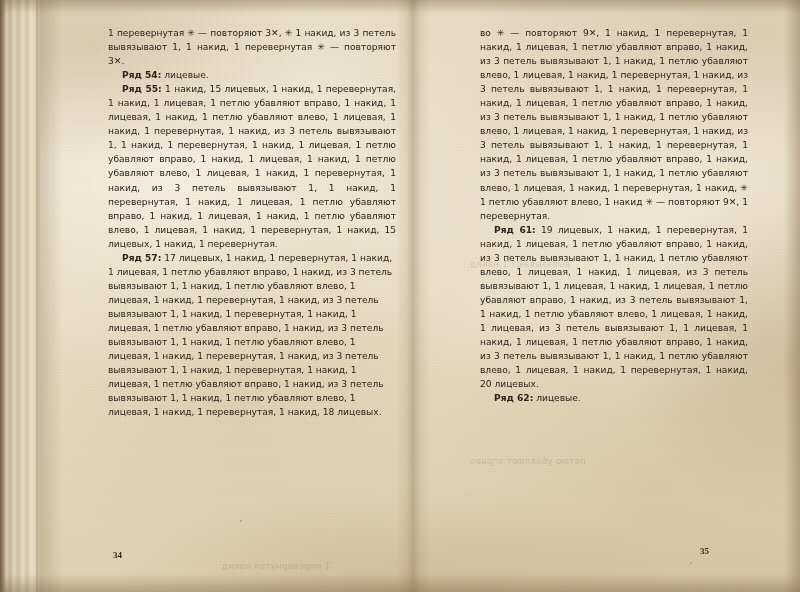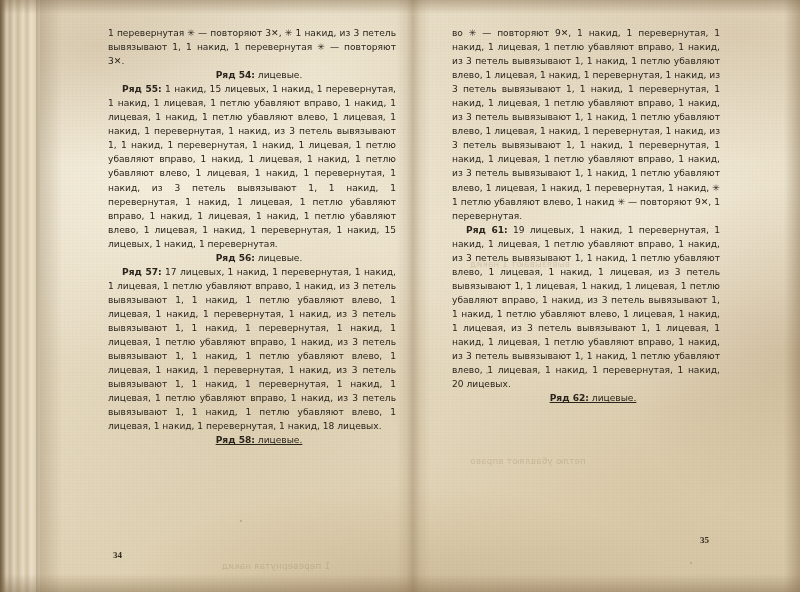--- a/index.html
+++ b/index.html
@@ -123,58 +123,58 @@
     pointer-events: none;
   }
 
   
   .page {
     position: absolute;
     top: 0;
     height: 592px;
   }
   .page-left  { left: 108px;  width: 288px; }
-  .page-right { left: 452px;  width: 268px; }
+  .page-right { left: 480px;  width: 268px; }
 
   .col {
     position: absolute;
     top: 26px;
     left: 0;
     right: 0;
     color: #2a241c;
     font-family: "DejaVu Sans", sans-serif;
     font-size: 9.1px;
     line-height: 14.05px;
     text-align: justify;
     text-justify: inter-word;
     -webkit-font-smoothing: none;
   }
   .col p {
     margin: 0;
     text-align: justify;
     text-indent: 0;
   }
   .col p.row-head { text-indent: 14px; }
-  .col p:last-child { text-align: left; text-decoration: underline; }
-  .col p.flush { text-align: center; }
+  .col p:last-child { text-align: left; }
+  .col p.flush { text-align: left; }
 
   .rowlabel {
     font-weight: bold;
   }
 
   
   .folio {
     position: absolute;
     font-family: Liberation Serif, serif;
     font-size: 9px;
     font-weight: bold;
     color: #32291e;
   }
   .folio-left  { left: 113px; top: 550px; }
-  .folio-right { left: 700px; top: 535px; }
+  .folio-right { left: 700px; top: 546px; }
 
   
   .ghost {
     position: absolute;
     color: rgba(110,88,60,0.20);
     font-size: 8.6px;
     line-height: 13px;
     letter-spacing: 0.3px;
     font-family: "DejaVu Sans", sans-serif;
     pointer-events: none;
@@ -199,23 +199,21 @@
 
   <div class="paper-base"></div>
   <div class="paper-stain-a"></div>
   <div class="paper-stain-b"></div>
 
   <div class="page page-left">
     <div class="col">
       <p><span>1 перевернутая ✳ — повторяют 3✕, ✳ 1 накид, из 3 петель вывязывают 1, 1 накид, 1 перевернутая ✳ — повторяют 3✕.</span></p>
       <p class="row-head flush"><span class="rowlabel">Ряд 54:</span><span> лицевые.</span></p>
       <p class="row-head"><span class="rowlabel">Ряд 55:</span><span> 1 накид, 15 лицевых, 1 накид, 1 перевернутая, 1 накид, 1 лицевая, 1 петлю убавляют вправо, 1 накид, 1 лицевая, 1 накид, 1 петлю убавляют влево, 1 лицевая, 1 накид, 1 перевернутая, 1 накид, из 3 петель вывязывают 1, 1 накид, 1 перевернутая, 1 накид, 1 лицевая, 1 петлю убавляют вправо, 1 накид, 1 лицевая, 1 накид, 1 петлю убавляют влево, 1 лицевая, 1 накид, 1 перевернутая, 1 накид, из 3 петель вывязывают 1, 1 накид, 1 перевернутая, 1 накид, 1 лицевая, 1 петлю убавляют вправо, 1 накид, 1 лицевая, 1 накид, 1 петлю убавляют влево, 1 лицевая, 1 накид, 1 перевернутая, 1 накид, 15 лицевых, 1 накид, 1 перевернутая.</span></p>
-      <p class="row-head flush"><span class="rowlabel">Ряд 56:</span><span> лицевые.</span></p>
       <p class="row-head"><span class="rowlabel">Ряд 57:</span><span> 17 лицевых, 1 накид, 1 перевернутая, 1 накид, 1 лицевая, 1 петлю убавляют вправо, 1 накид, из 3 петель вывязывают 1, 1 накид, 1 петлю убавляют влево, 1 лицевая, 1 накид, 1 перевернутая, 1 накид, из 3 петель вывязывают 1, 1 накид, 1 перевернутая, 1 накид, 1 лицевая, 1 петлю убавляют вправо, 1 накид, из 3 петель вывязывают 1, 1 накид, 1 петлю убавляют влево, 1 лицевая, 1 накид, 1 перевернутая, 1 накид, из 3 петель вывязывают 1, 1 накид, 1 перевернутая, 1 накид, 1 лицевая, 1 петлю убавляют вправо, 1 накид, из 3 петель вывязывают 1, 1 накид, 1 петлю убавляют влево, 1 лицевая, 1 накид, 1 перевернутая, 1 накид, 18 лицевых.</span></p>
-      <p class="row-head flush"><span class="rowlabel">Ряд 58:</span><span> лицевые.</span></p>
     </div>
   </div>
 
   <div class="page page-right">
     <div class="col">
       <p><span>во ✳ — повторяют 9✕, 1 накид, 1 перевернутая, 1 накид, 1 лицевая, 1 петлю убавляют вправо, 1 накид, из 3 петель вывязывают 1, 1 накид, 1 петлю убавляют влево, 1 лицевая, 1 накид, 1 перевернутая, 1 накид, из 3 петель вывязывают 1, 1 накид, 1 перевернутая, 1 накид, 1 лицевая, 1 петлю убавляют вправо, 1 накид, из 3 петель вывязывают 1, 1 накид, 1 петлю убавляют влево, 1 лицевая, 1 накид, 1 перевернутая, 1 накид, из 3 петель вывязывают 1, 1 накид, 1 перевернутая, 1 накид, 1 лицевая, 1 петлю убавляют вправо, 1 накид, из 3 петель вывязывают 1, 1 накид, 1 петлю убавляют влево, 1 лицевая, 1 накид, 1 перевернутая, 1 накид, ✳ 1 петлю убавляют влево, 1 накид ✳ — повторяют 9✕, 1 перевернутая.</span></p>
       <p class="row-head"><span class="rowlabel">Ряд 61:</span><span> 19 лицевых, 1 накид, 1 перевернутая, 1 накид, 1 лицевая, 1 петлю убавляют вправо, 1 накид, из 3 петель вывязывают 1, 1 накид, 1 петлю убавляют влево, 1 лицевая, 1 накид, 1 лицевая, из 3 петель вывязывают 1, 1 лицевая, 1 накид, 1 лицевая, 1 петлю убавляют вправо, 1 накид, из 3 петель вывязывают 1, 1 накид, 1 петлю убавляют влево, 1 лицевая, 1 накид, 1 лицевая, из 3 петель вывязывают 1, 1 лицевая, 1 накид, 1 лицевая, 1 петлю убавляют вправо, 1 накид, из 3 петель вывязывают 1, 1 накид, 1 петлю убавляют влево, 1 лицевая, 1 накид, 1 перевернутая, 1 накид, 20 лицевых.</span></p>
       <p class="row-head flush"><span class="rowlabel">Ряд 62:</span><span> лицевые.</span></p>
     </div>
   </div>

